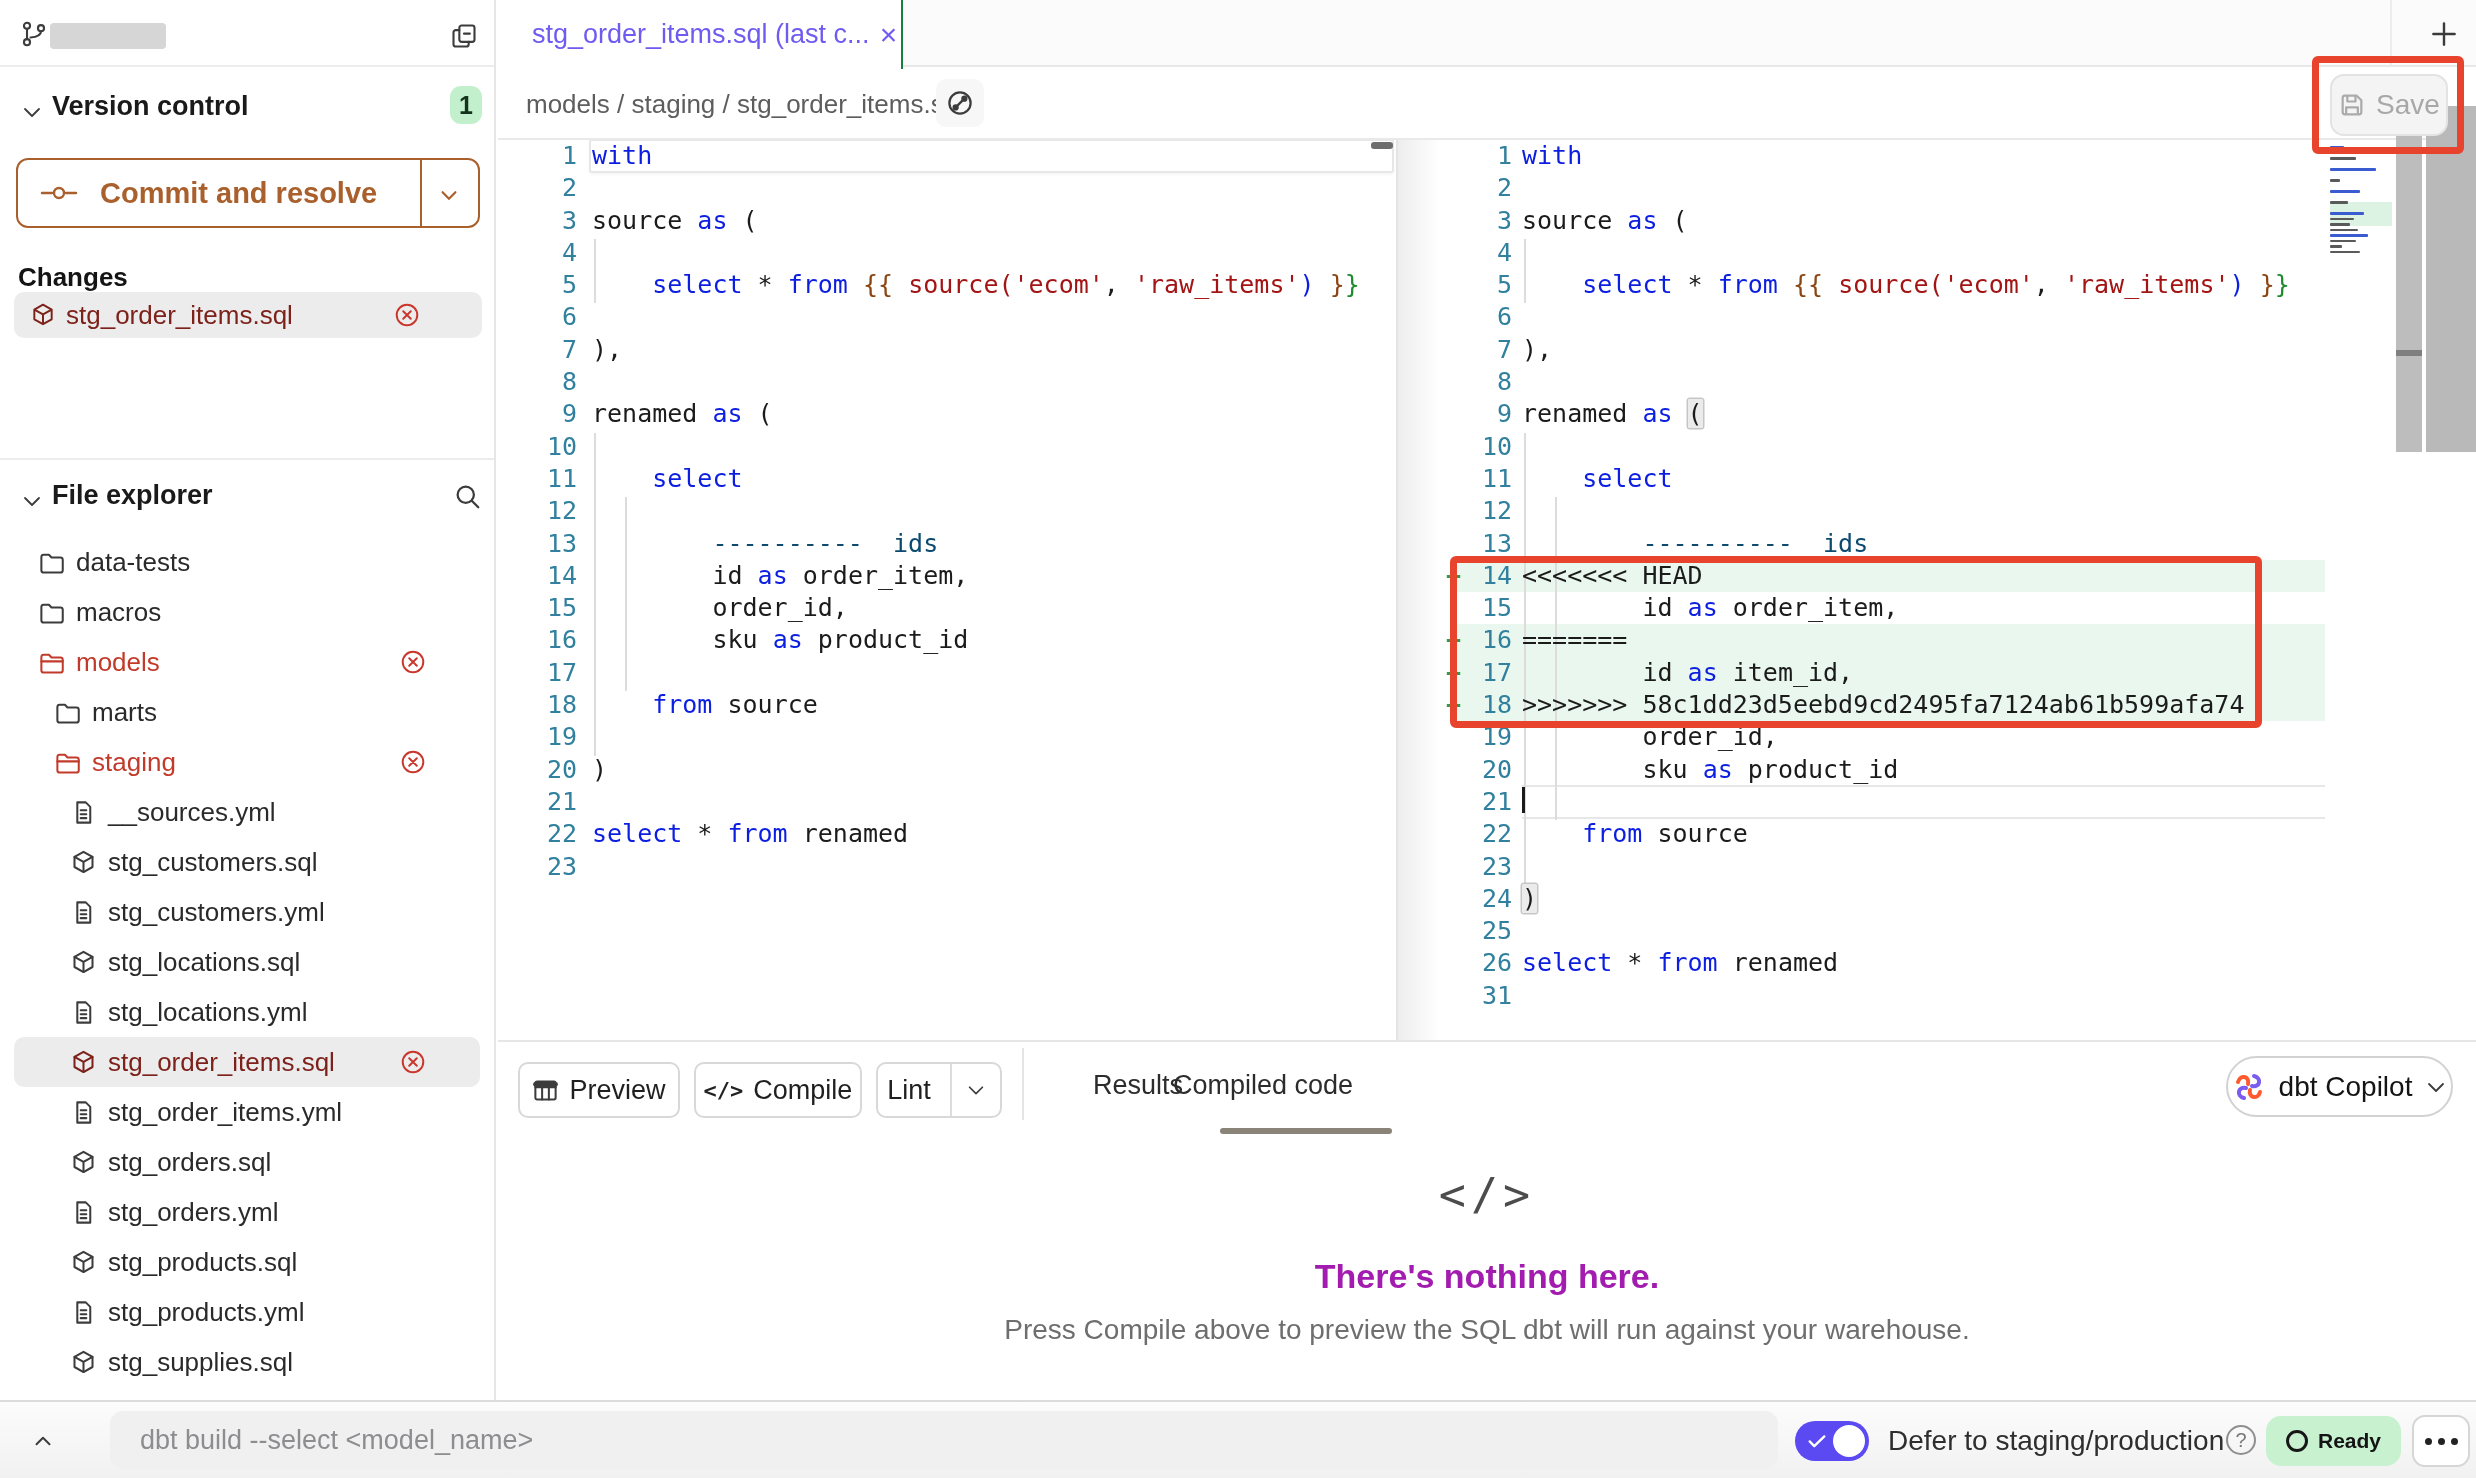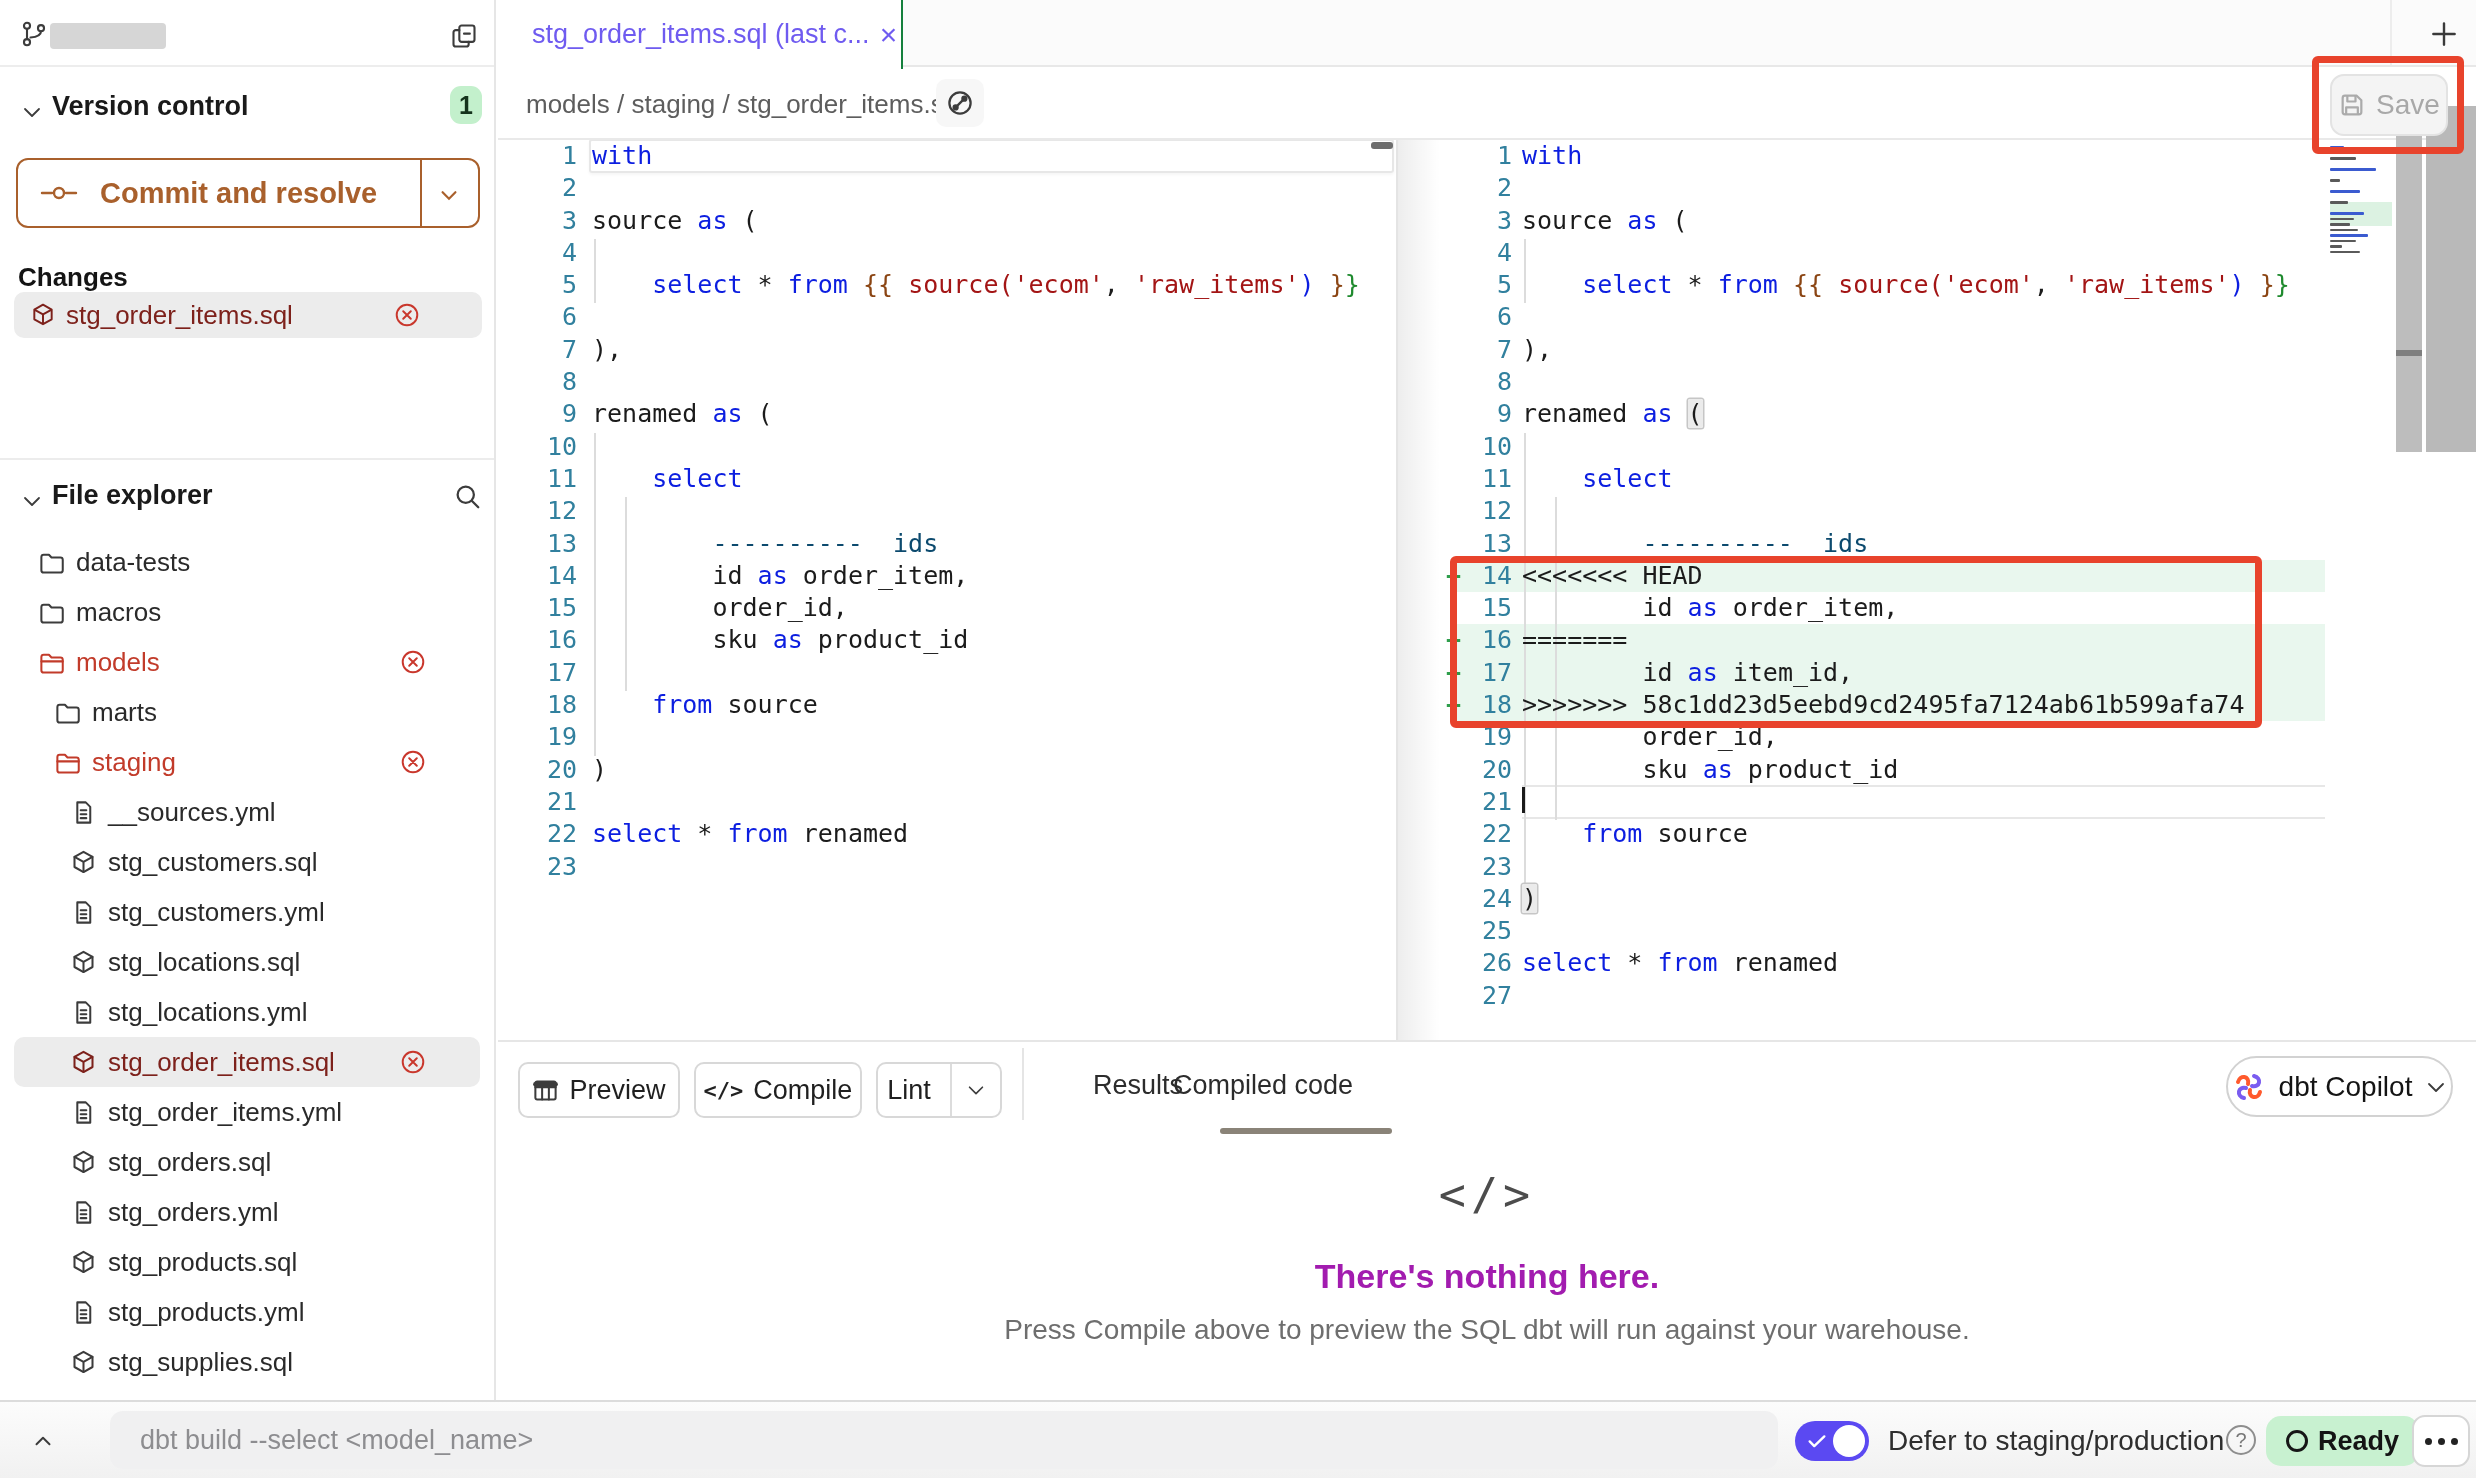--- a/index.html
+++ b/index.html
@@ -126,21 +126,21 @@
              box-sizing:border-box;line-height:58px;padding-left:30px;font-size:27px;color:#8d8d90;}
   #defer-toggle{position:absolute;left:1795px;top:19px;width:74px;height:40px;border-radius:20px;background:#5b49f2;}
   #defer-toggle .knob{position:absolute;right:4px;top:4px;width:32px;height:32px;border-radius:50%;background:#fff;}
   #defer-toggle .chk{position:absolute;left:11px;top:9px;}
   #defer-label{position:absolute;left:1888px;top:0;height:78px;line-height:78px;font-size:28px;color:#2e2e2e;}
   #help-icon{position:absolute;left:2226px;top:23px;width:30px;height:30px;border:2px solid #8e8e8e;border-radius:50%;
              box-sizing:border-box;text-align:center;line-height:26px;font-size:20px;color:#777;}
   #ready-pill{position:absolute;left:2266px;top:14px;height:50px;padding:0 20px;background:#c8f1d0;border-radius:15px;
               display:flex;align-items:center;gap:10px;}
   #ready-pill .ring{width:22px;height:22px;border:3px solid #161616;border-radius:50%;box-sizing:border-box;}
-  #ready-pill span{font-size:27px;font-weight:600;color:#141414;}
+  #ready-pill span{font-size:21px;font-weight:600;color:#141414;}
   #more-btn{position:absolute;left:2412px;top:13px;width:58px;height:52px;border:2px solid #d6d6d6;border-radius:13px;
             box-sizing:border-box;background:#fff;display:flex;align-items:center;justify-content:center;gap:6px;}
   #more-btn i{width:7px;height:7px;border-radius:50%;background:#222;}
 </style>
 </head>
 <body>
 
 <div id="root">
 
   <aside id="sidebar">
@@ -468,21 +468,21 @@
           <div class="row add"><span class="plus">+</span><span class="num">17</span><span class="code"><span class="t-p">        id </span><span class="t-k">as</span><span class="t-p"> item_id,</span></span></div>
           <div class="row add"><span class="plus">+</span><span class="num">18</span><span class="code"><span class="t-p">&gt;&gt;&gt;&gt;&gt;&gt;&gt; 58c1dd23d5eebd9cd2495fa7124ab61b599afa74</span></span></div>
           <div class="row"><span class="num">19</span><span class="code"><span class="t-p">        order_id,</span></span></div>
           <div class="row"><span class="num">20</span><span class="code"><span class="t-p">        sku </span><span class="t-k">as</span><span class="t-p"> product_id</span></span></div>
           <div class="row active"><span class="num">21</span><span class="code"><span class="cursor"></span></span></div>
           <div class="row"><span class="num">22</span><span class="code"><span class="t-p">    </span><span class="t-k">from</span><span class="t-p"> source</span></span></div>
           <div class="row"><span class="num">23</span><span class="code"></span></div>
           <div class="row"><span class="num">24</span><span class="code"><span class="t-bx">)</span></span></div>
           <div class="row"><span class="num">25</span><span class="code"></span></div>
           <div class="row"><span class="num">26</span><span class="code"><span class="t-k">select</span><span class="t-p"> * </span><span class="t-k">from</span><span class="t-p"> renamed</span></span></div>
-          <div class="row"><span class="num">27</span><span class="code"></span></div>
+          <div class="row"><span class="num">31</span><span class="code"></span></div>
         </div>
 
       <div class="guide" style="left:96px;top:99px;height:64px;"></div>
       <div class="guide" style="left:96px;top:293px;height:323px;"></div>
       <div class="guide" style="left:127px;top:357px;height:194px;"></div>
       <div class="guide" style="left:1026px;top:99px;height:64px;"></div>
       <div class="guide" style="left:1026px;top:293px;height:452px;"></div>
       <div class="guide" style="left:1057px;top:357px;height:323px;"></div>
       <div id="lscroll-thumb"></div>
     </div>

